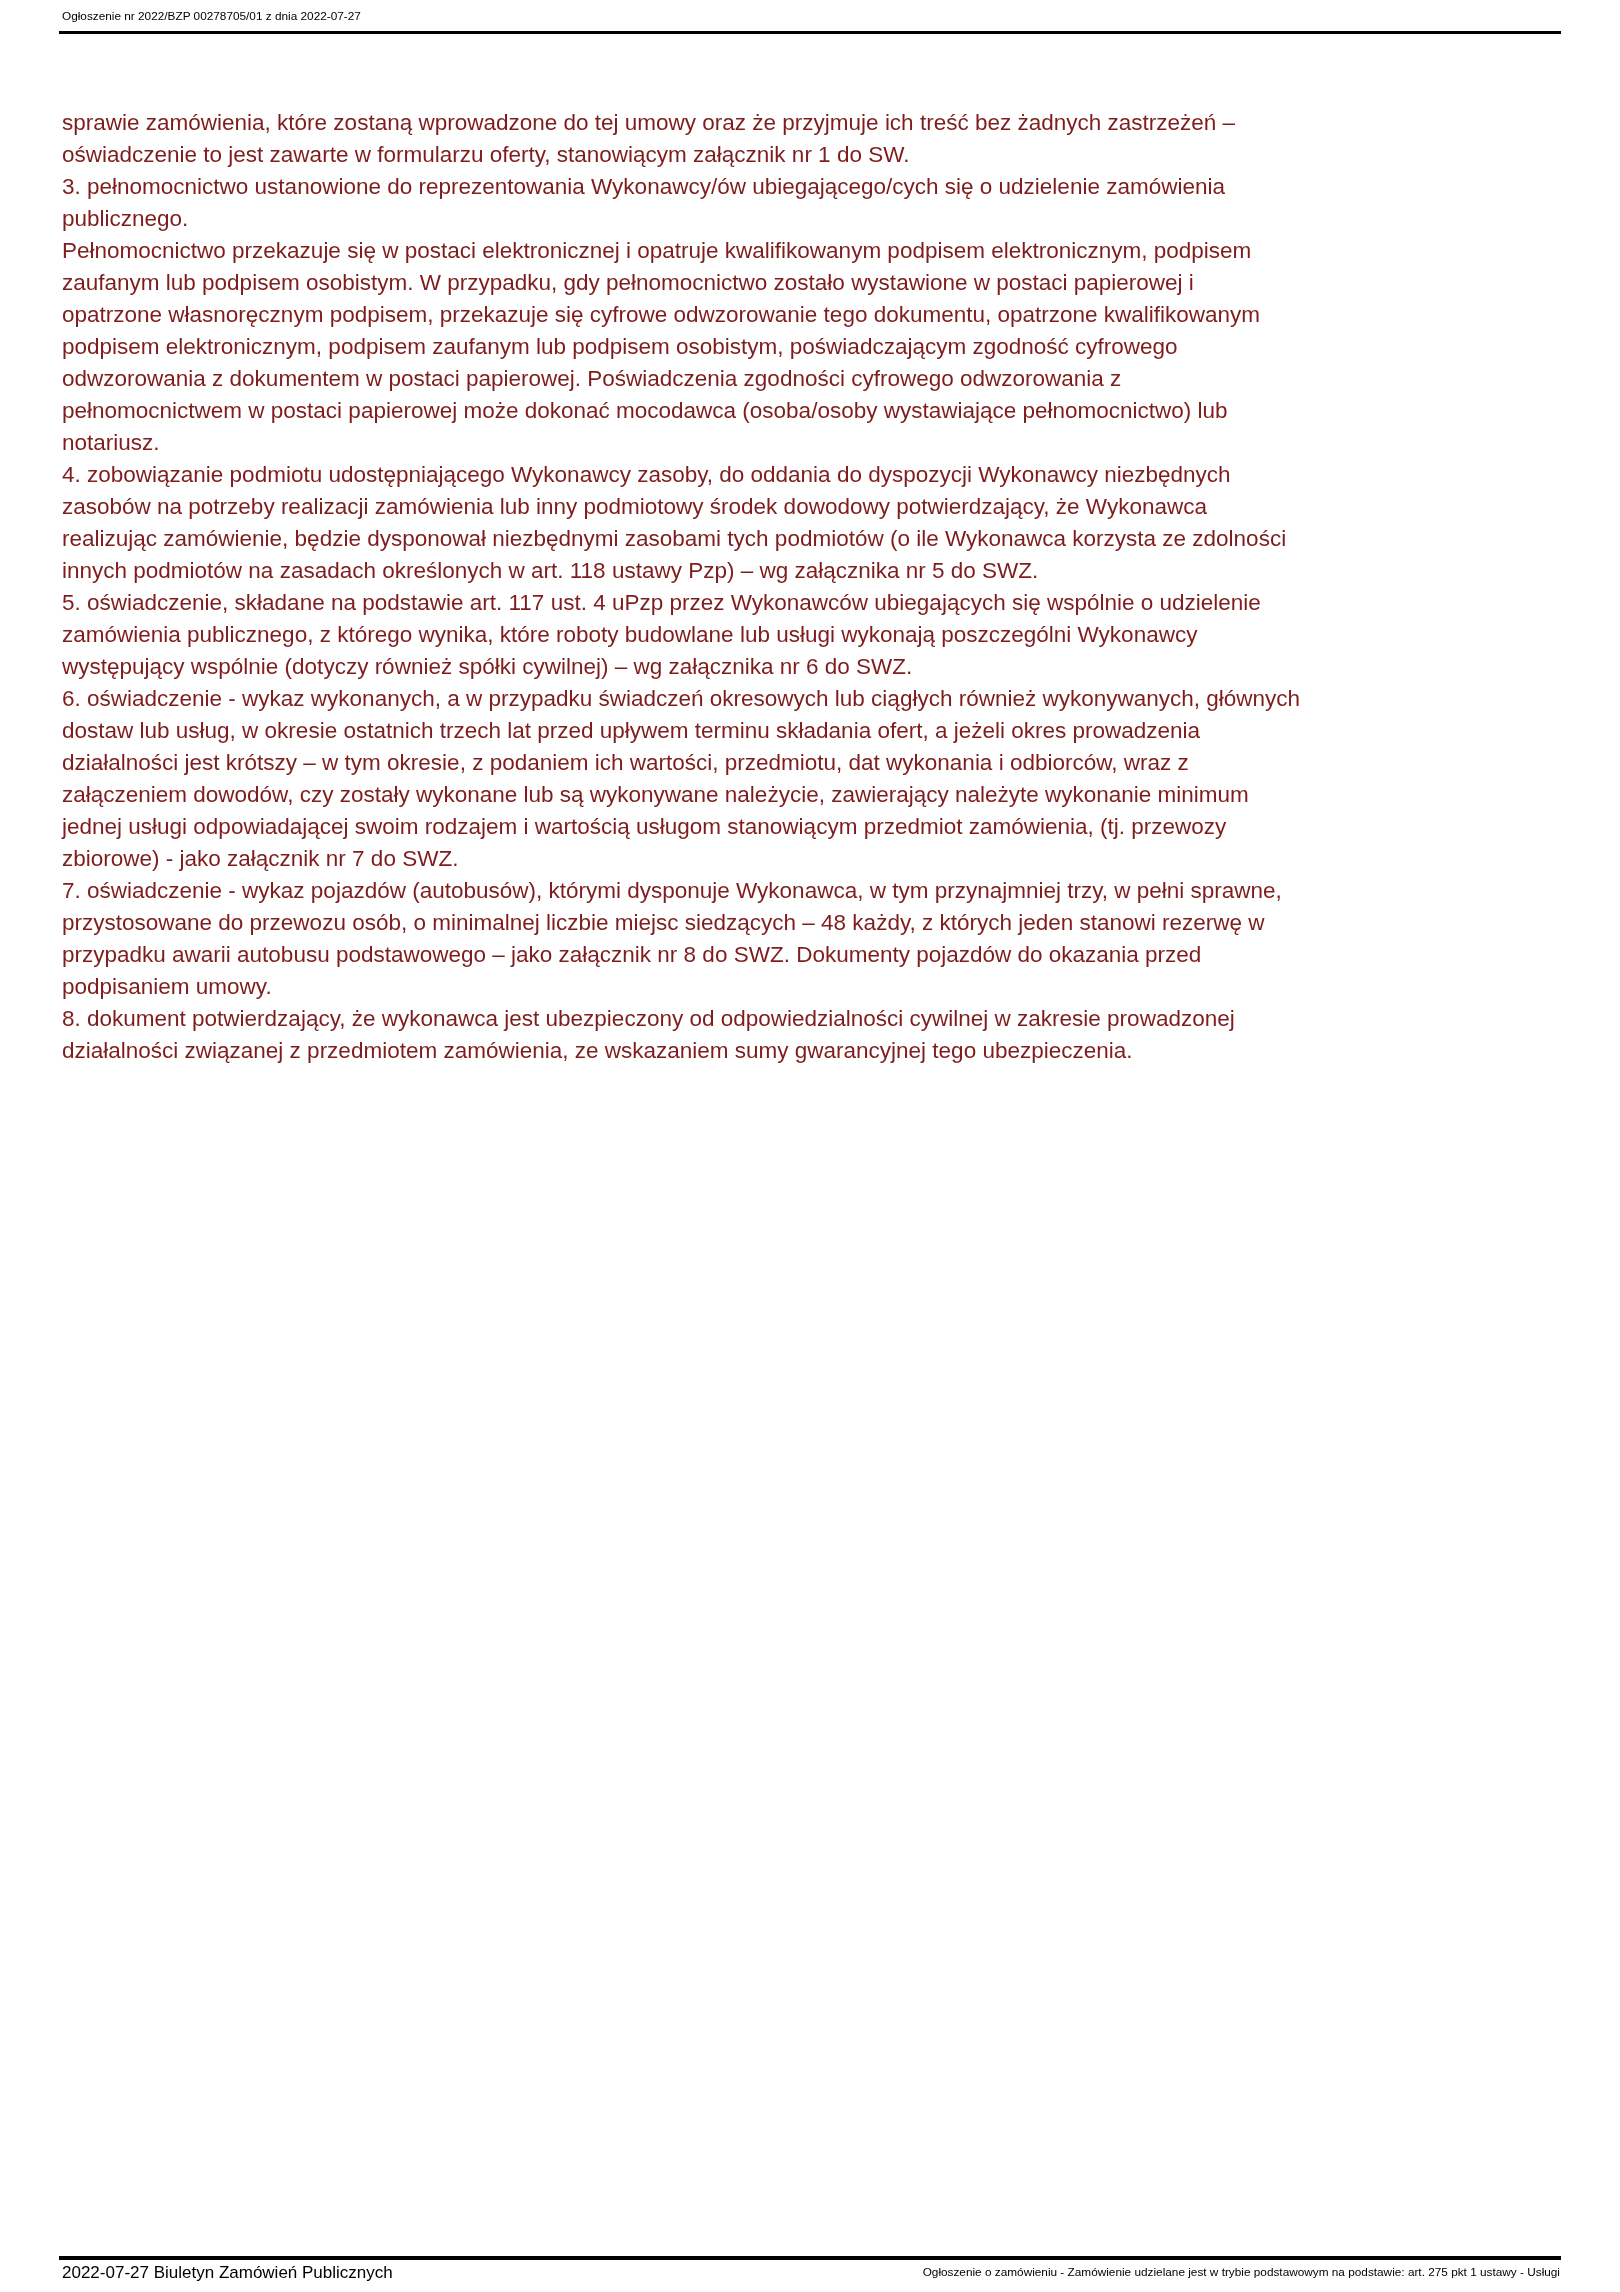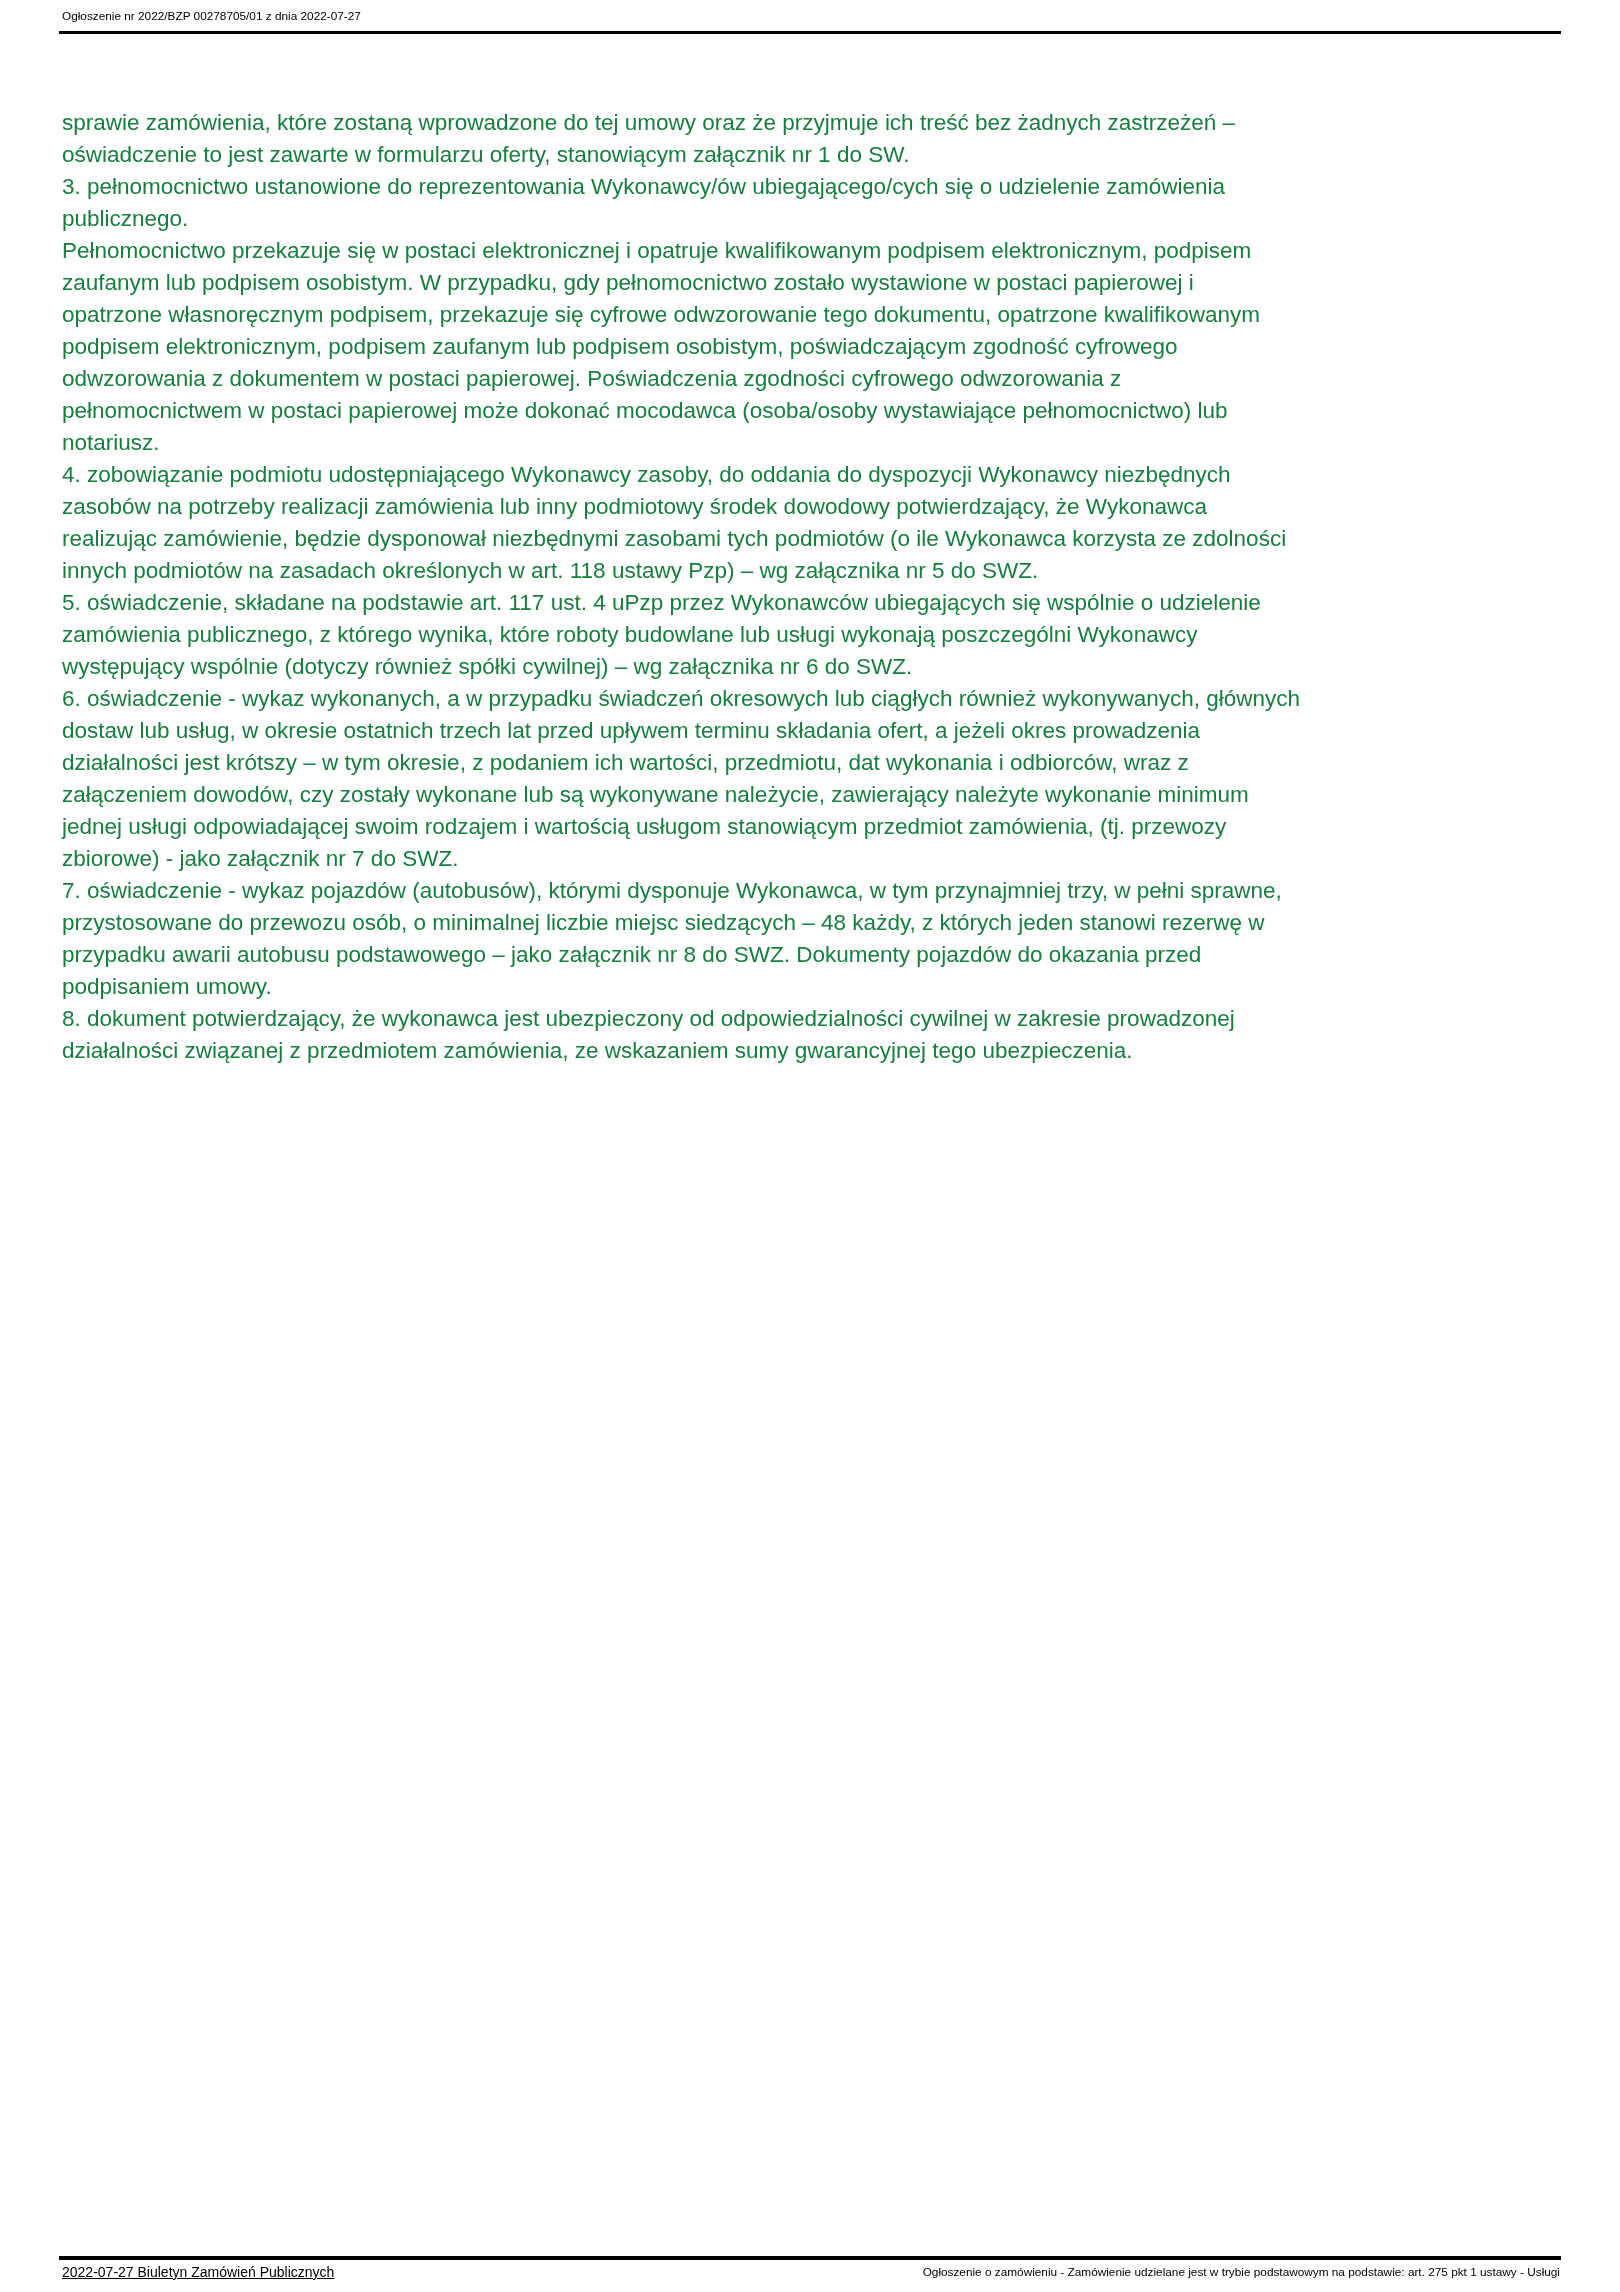--- a/index.html
+++ b/index.html
@@ -34,39 +34,38 @@
     background: #000000;
   }
   .body-text {
     position: absolute;
     left: 62px;
     top: 107px;
     width: 1505px;
     font-size: 22.5px;
     line-height: 32px;
     white-space: pre-line;
-    color: #15803d;
+    color: #7f1d1d;
   }
   .footer-rule {
     position: absolute;
     left: 59px;
     right: 59px;
     top: 2256px;
     height: 3.9px;
     background: #000000;
   }
   .footer-left {
     position: absolute;
     left: 62px;
     top: 2266px;
-    font-size: 14px;
+    font-size: 17px;
     line-height: 13.7px;
     color: #000000;
     white-space: nowrap;
-    text-decoration: underline;
   }
   .footer-right {
     position: absolute;
     right: 60px;
     top: 2266px;
     font-size: 11.8px;
     line-height: 13.7px;
     color: #000000;
     white-space: nowrap;
     text-align: left;

